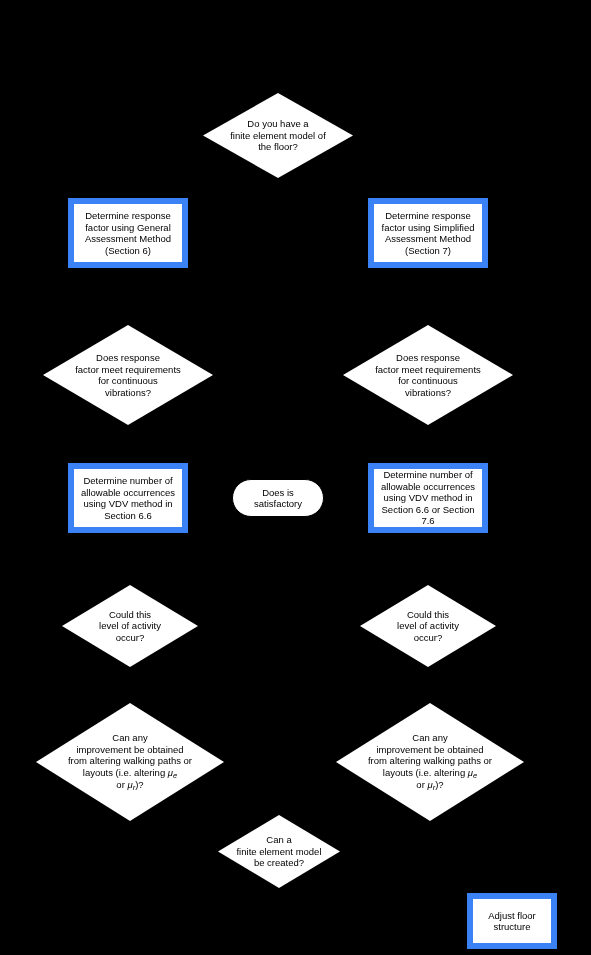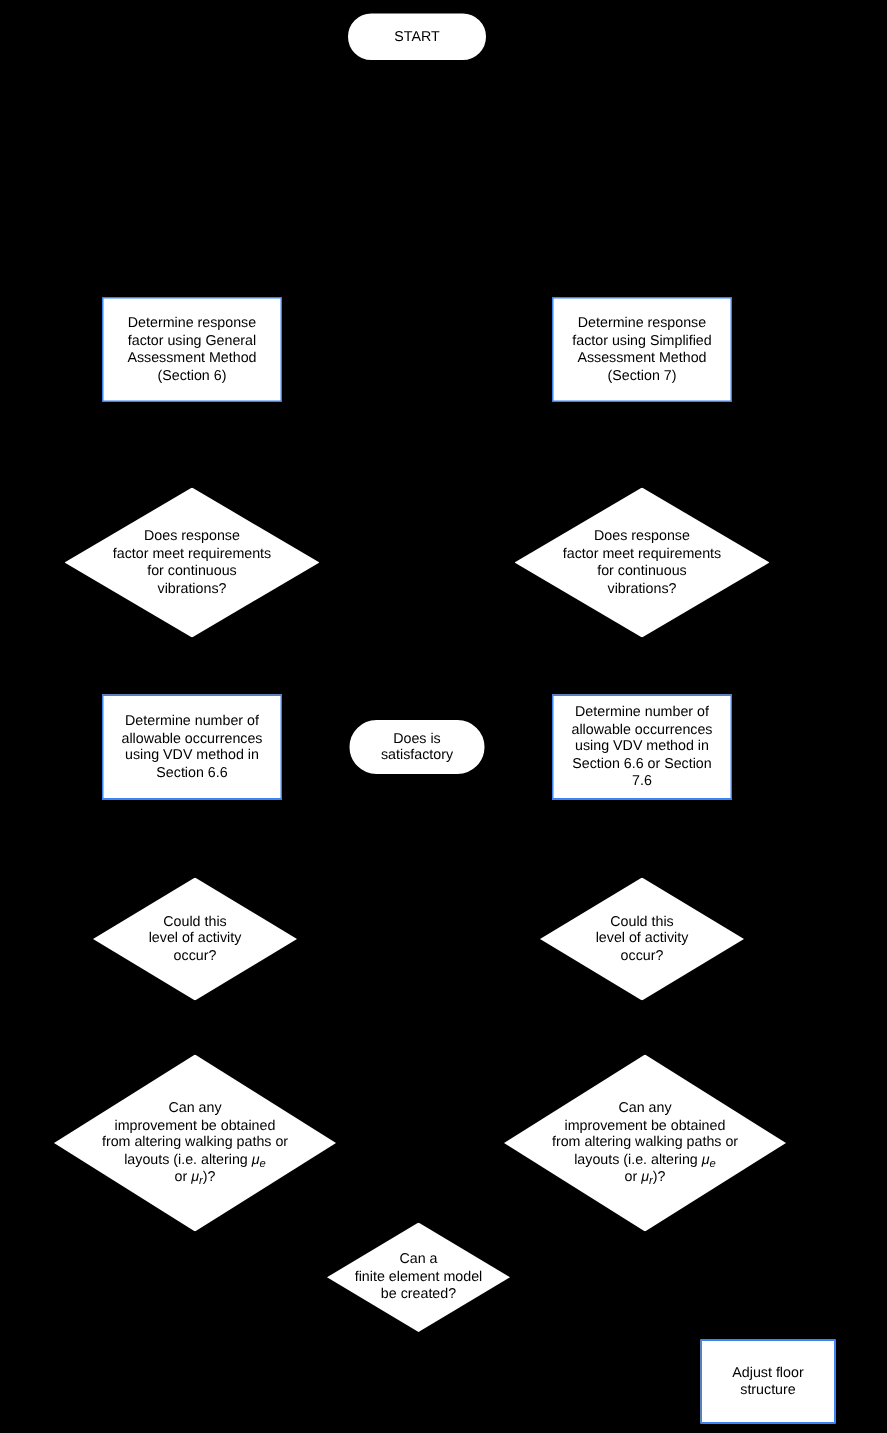--- a/index.html
+++ b/index.html
@@ -29,21 +29,21 @@
   }
   .node .label {
     position: relative;
     z-index: 2;
     padding: 0 4px;
     white-space: pre-line;
   }
   
   .shape-process {
     background: #ffffff;
-    border: 1px solid #3b82f6;
+    border: 6px solid #3b82f6;
   }
   
   .shape-terminator {
     background: #ffffff;
     border: 1px solid #000000;
     border-radius: 999px;
   }
   
   .shape-decision {
     background: #ffffff;
@@ -62,24 +62,26 @@
   }
   .mu {
     font-style: italic;
   }
 </style>
 </head>
 <body>
 
 <div id="flowchart-canvas">
 
-  <div class="node shape-terminator" style="left: 231px; top: 8px; width: 94px; height: 33px;">
-    <span class="label">START</span>
+
+  <div class="node shape-decision" style="left: 203px; top: 93px; width: 150px; height: 85px;">
+    <span class="label">Do you have a
+finite element model of
+the floor?</span>
   </div>
-
 
   <div class="node shape-process" style="left: 68px; top: 198px; width: 120px; height: 70px;">
     <span class="label">Determine response
 factor using General
 Assessment Method
 (Section 6)</span>
   </div>
 
   <div class="node shape-process" style="left: 368px; top: 198px; width: 120px; height: 70px;">
     <span class="label">Determine response

